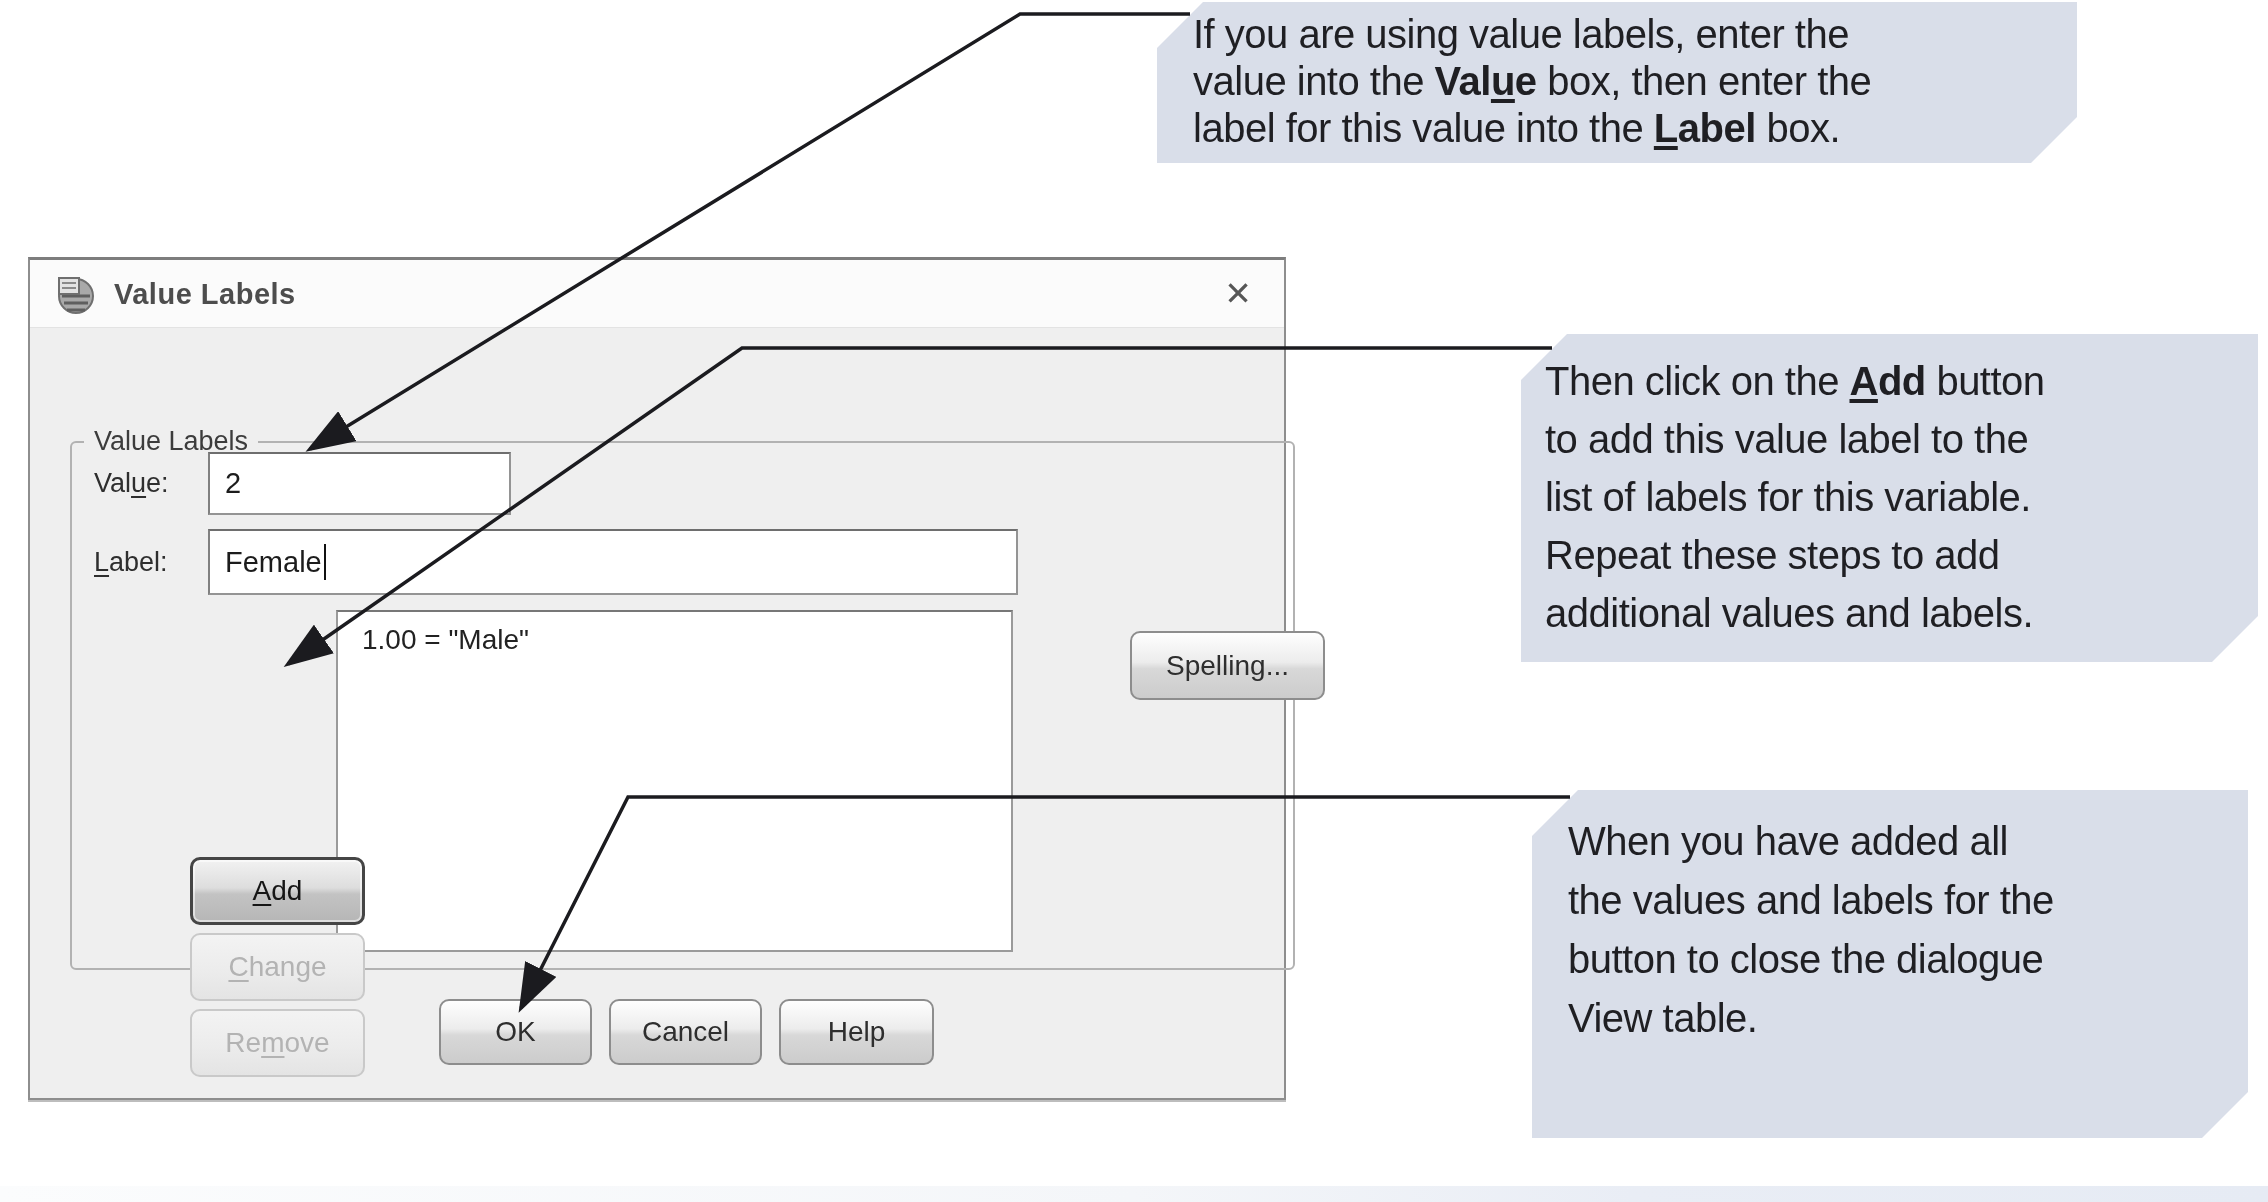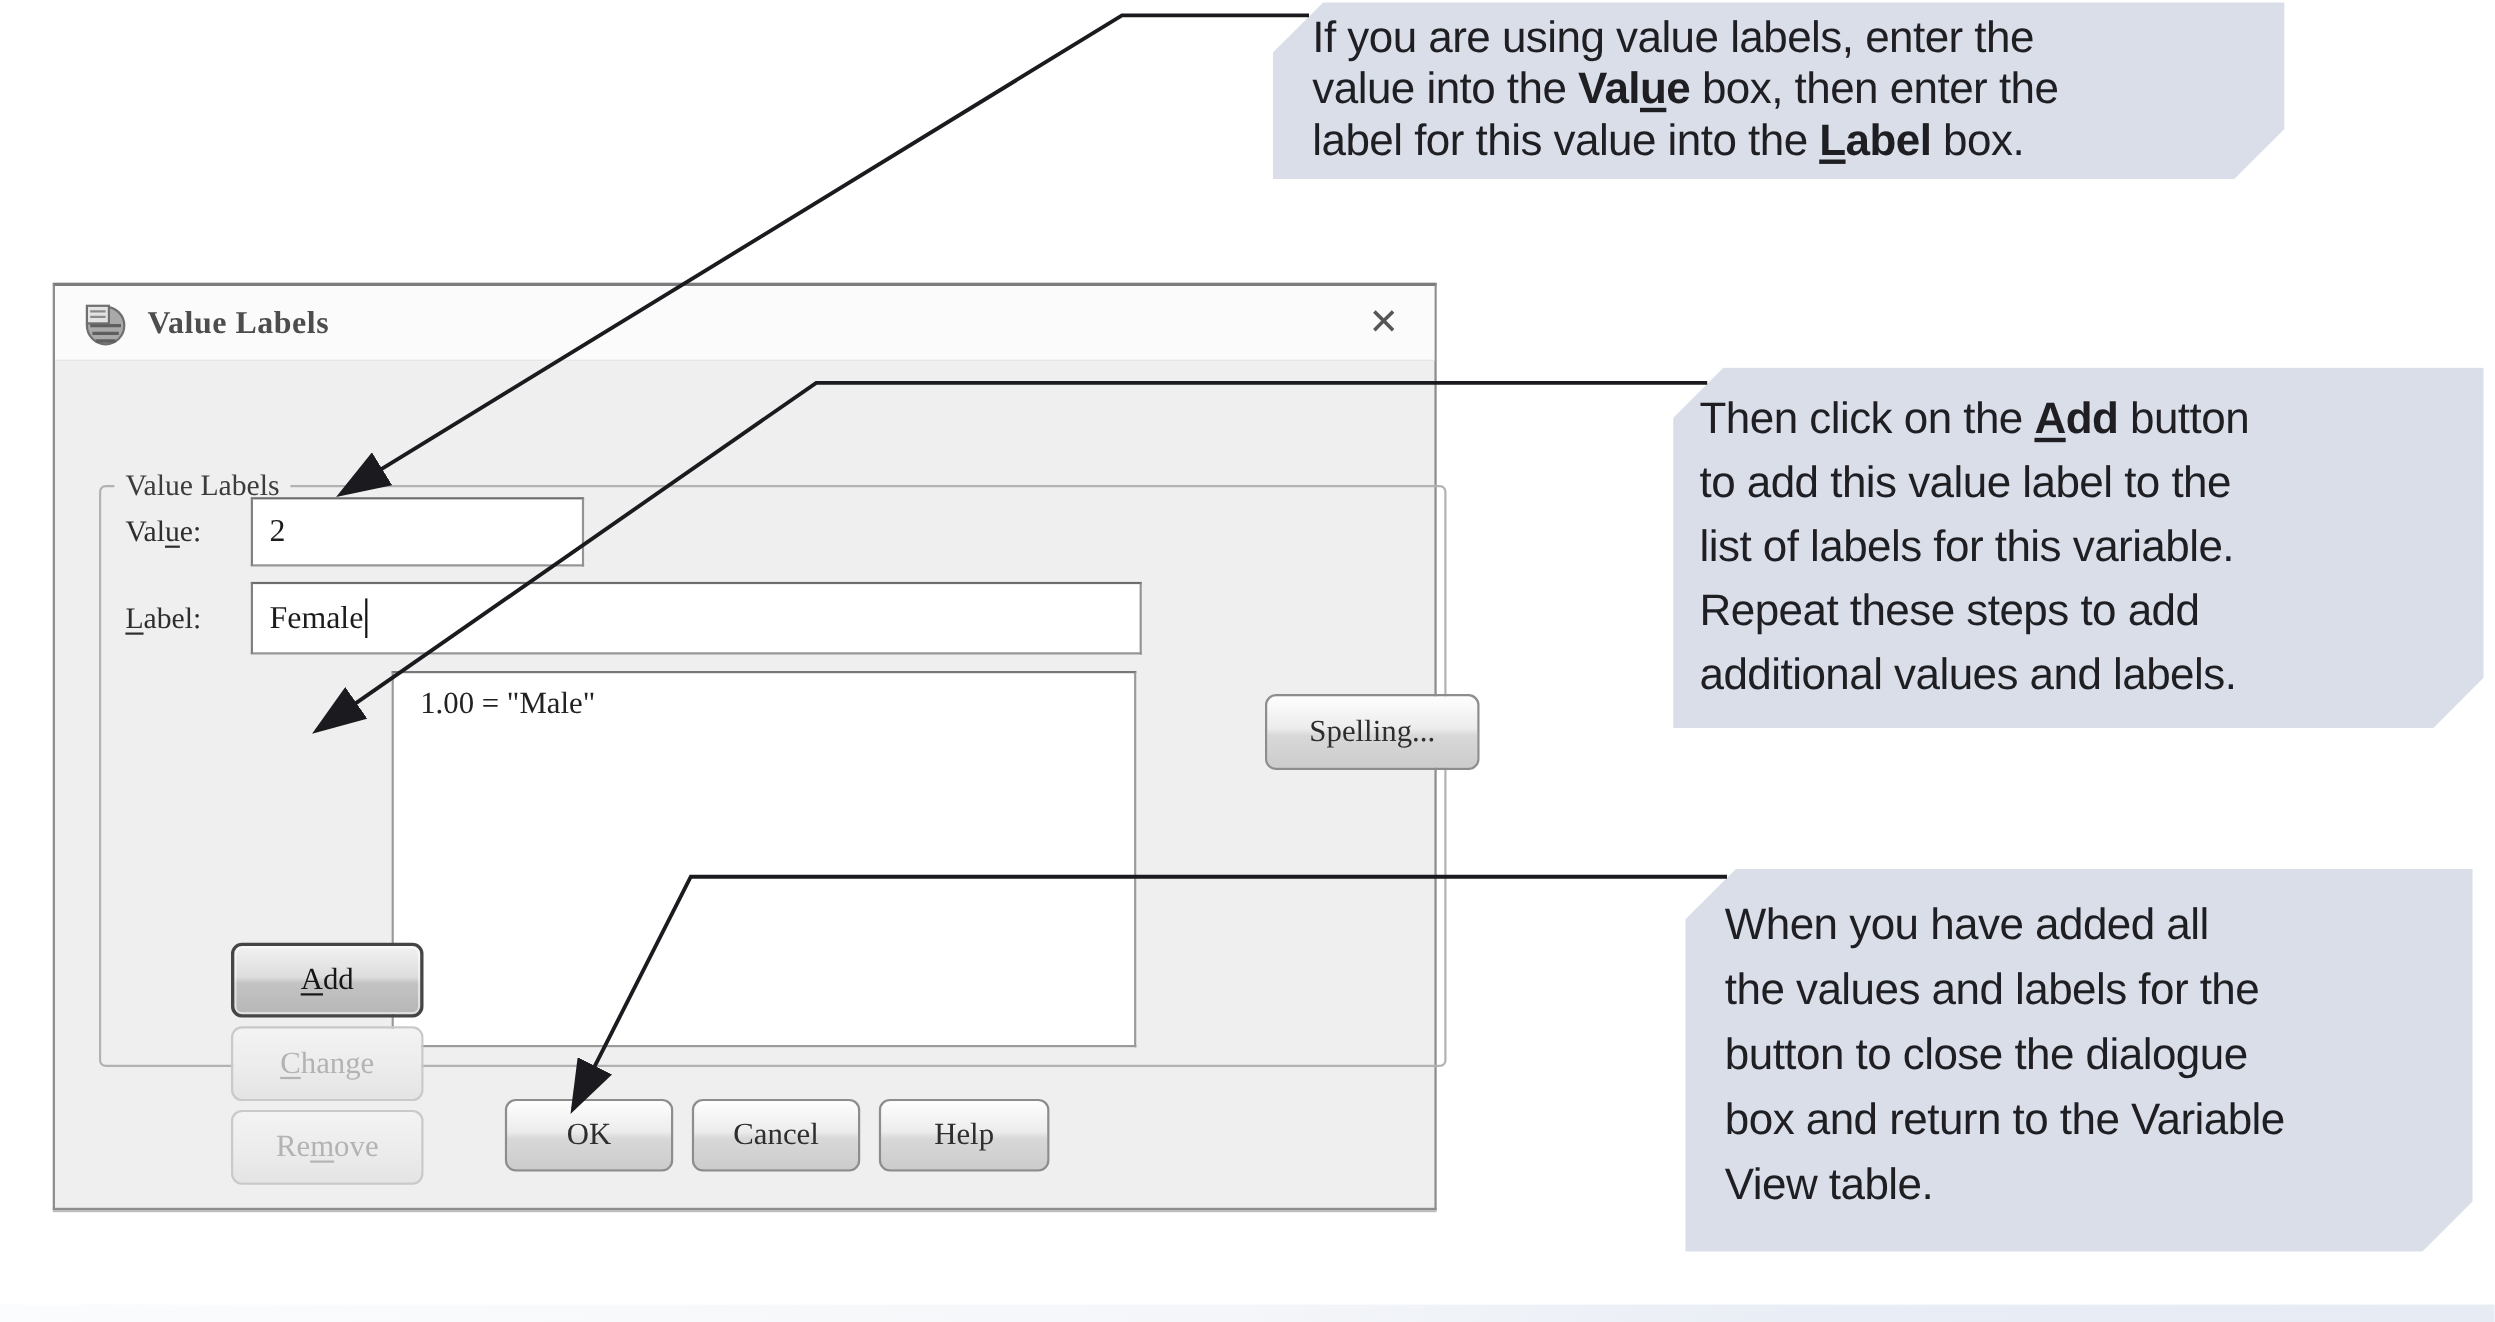--- a/index.html
+++ b/index.html
@@ -7,23 +7,23 @@
     --arrow:#1b1b1f;
     --dialog-bg:#efefef;
     --ink:#1f1f23;
   }
   *{box-sizing:border-box;margin:0;padding:0}
   html,body{background:#fff}
   body{font-family:"Liberation Sans",sans-serif}
   .canvas{position:relative;width:2268px;height:1202px;background:#fff;overflow:hidden}
 
   
-  .dialog{position:absolute;left:48px;top:257px;width:1258px;height:843px;
+  .dialog{position:absolute;left:28px;top:257px;width:1258px;height:843px;
     background:var(--dialog-bg);border:2px solid #8e8e8e;border-top:3px solid #7d7d7d;
-    box-shadow:0 2px 0 #bdbdbd;font-family:Liberation Serif, serif;}
+    box-shadow:0 2px 0 #bdbdbd;}
   .titlebar{position:absolute;left:0;top:0;right:0;height:68px;background:#fbfbfb;
     border-bottom:1px solid #e3e3e3;display:flex;align-items:center}
   .app-icon{position:absolute;left:22px;top:12px;width:44px;height:44px}
   .dlg-title{position:absolute;left:84px;top:0;height:68px;line-height:68px;
     font-size:29px;font-weight:700;color:#4d4d4d;letter-spacing:.5px}
   .close{position:absolute;right:26px;top:14px;width:40px;height:40px;
     font-size:33px;color:#565656;text-align:center;line-height:40px;cursor:default}
 
   
   .groupbox{position:absolute;left:40px;top:181px;width:1225px;height:529px;
@@ -163,21 +163,20 @@
     <div class="line"><span>to add this value label to the</span></div>
     <div class="line"><span>list of labels for this variable.</span></div>
     <div class="line"><span>Repeat these steps to add</span></div>
     <div class="line"><span>additional values and labels.</span></div>
   </div>
 
   <div class="callout callout3">
     <div class="line"><span>When you have added all</span></div>
     <div class="line"><span>the values and labels for the</span></div>
     <div class="line"><span>button to close the dialogue</span></div>
-    <div class="line"><span>box and return to the Variable</span></div>
     <div class="line"><span>View table.</span></div>
   </div>
 
   <svg class="arrows" viewBox="0 0 2268 1202">
     <defs>
       <marker id="ah" markerWidth="14" markerHeight="10" refX="12.5" refY="5" orient="auto" markerUnits="strokeWidth">
         <path d="M0,0 L14,5 L0,10 Z" fill="#1b1b1f"></path>
       </marker>
     </defs>
     <polyline points="1190,14 1020,14 310,449" fill="none" stroke="#1b1b1f" stroke-width="3.5" marker-end="url(#ah)"></polyline>

